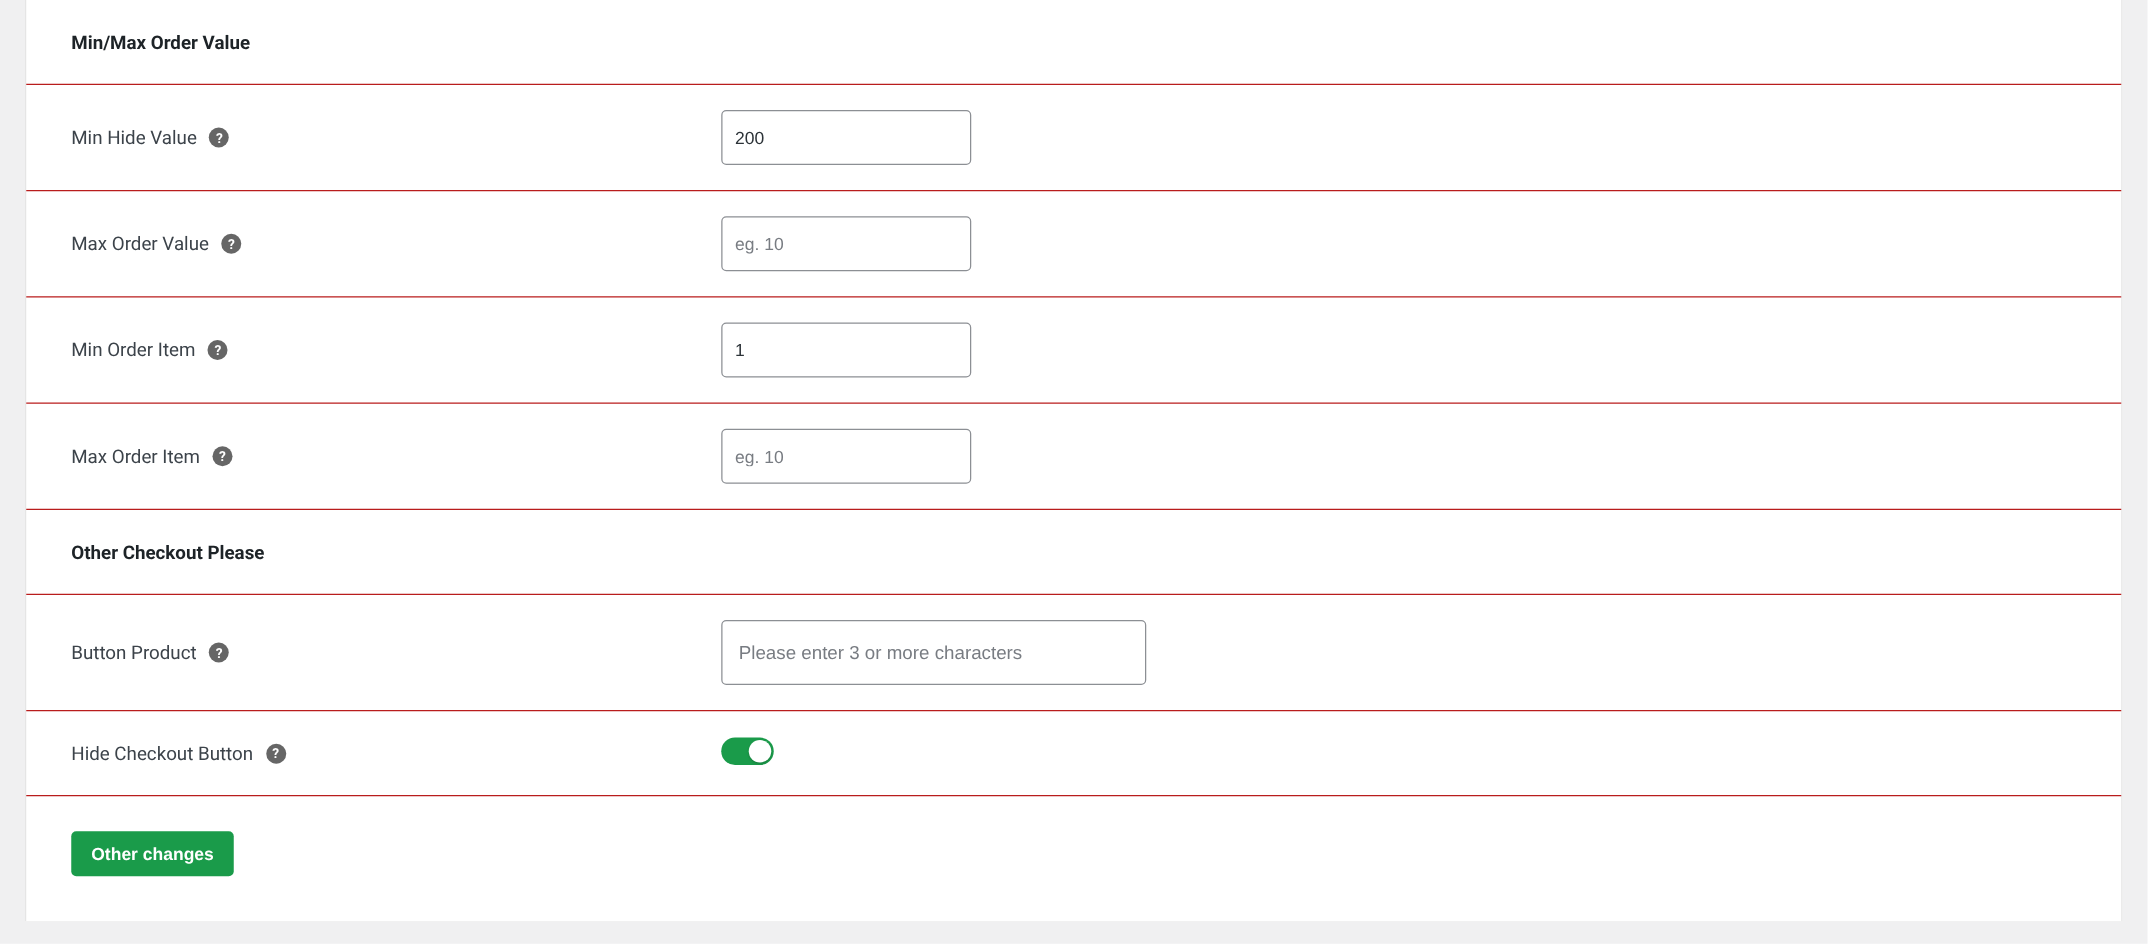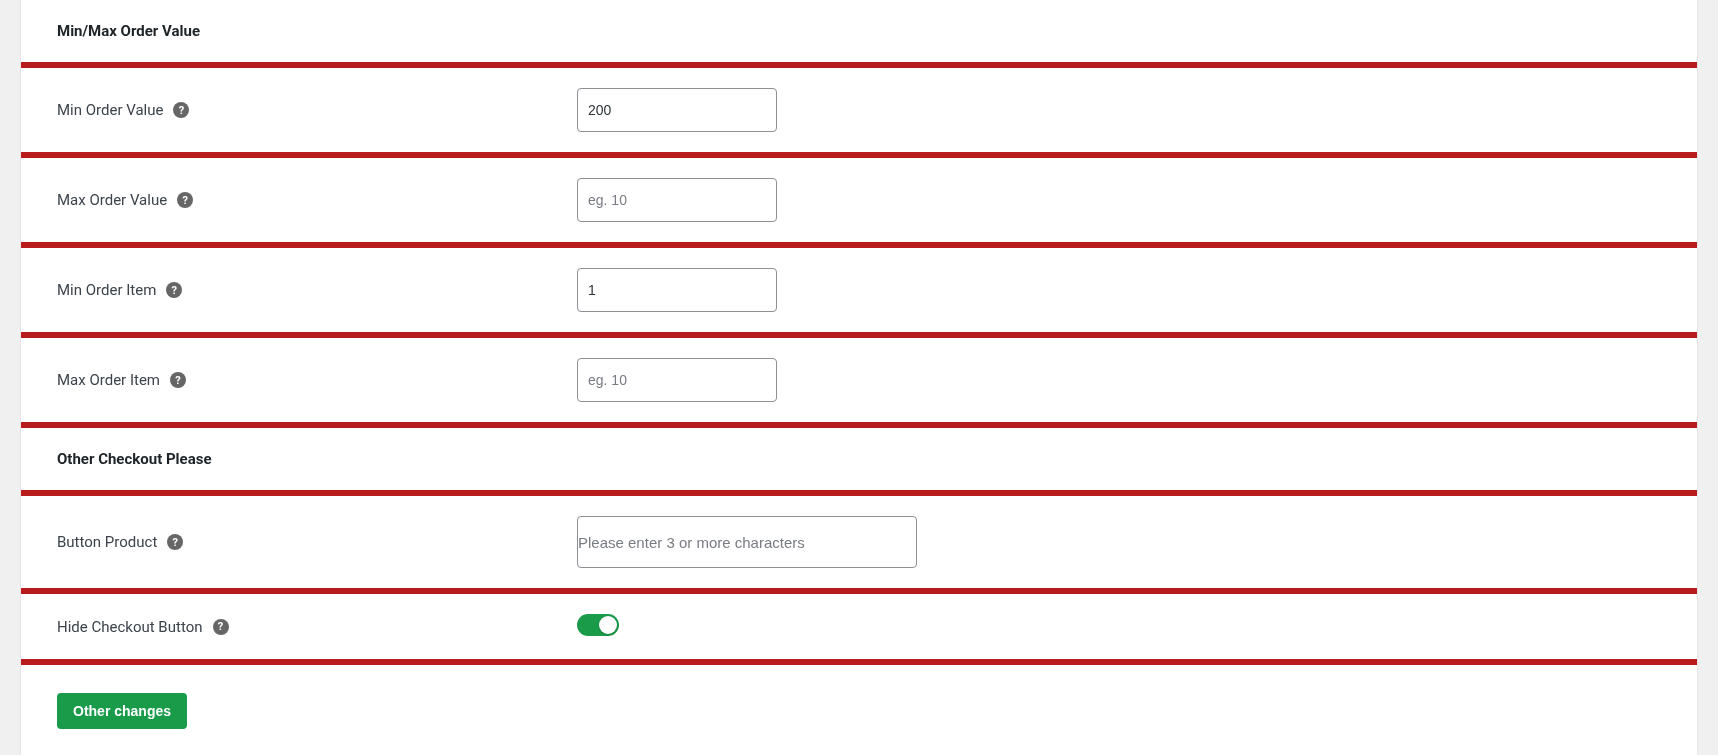--- a/index.html
+++ b/index.html
@@ -12,21 +12,21 @@
     .panel {
       background: #fff;
       margin: 0 20px;
       border-left: 1px solid #e5e5e5;
       border-right: 1px solid #e5e5e5;
     }
     .row {
       display: flex;
       align-items: center;
       padding: 20px 36px;
-      border-bottom: 6px solid #b91c1c;
+      border-bottom: 1px solid #b91c1c;
       min-height: 68px;
     }
     .section-header .label-cell {
       font-weight: 700;
       font-size: 15px;
       color: #1d2327;
     }
     .label-cell {
       display: flex;
       align-items: center;
@@ -61,21 +61,21 @@
       font-size: 14px;
       color: #2c3338;
       background: #fff;
     }
     input[type="text"].small-input::placeholder {
       color: #787c82;
     }
     input[type="text"].select2-like {
       width: 340px;
       height: 52px;
-      padding: 4px 0;
+      padding: 4px 13px;
       border: 1px solid #8c8f94;
       border-radius: 4px;
       font-size: 15px;
       color: #2c3338;
       background: #fff;
     }
     input[type="text"].select2-like::placeholder {
       color: #787c82;
     }
     .toggle {
@@ -116,21 +116,21 @@
 <body>
 
 <div class="panel">
 
   <div class="row section-header">
     <div class="label-cell">Min/Max Order Value</div>
   </div>
 
   <div class="row">
     <div class="label-cell">
-      <span>Min Order Value</span>
+      <span>Min Hide Value</span>
       <span class="help-icon">?</span>
     </div>
     <div class="field-cell">
       <input type="text" class="small-input" value="200" style="">
     </div>
   </div>
 
   <div class="row">
     <div class="label-cell">
       <span>Max Order Value</span>

